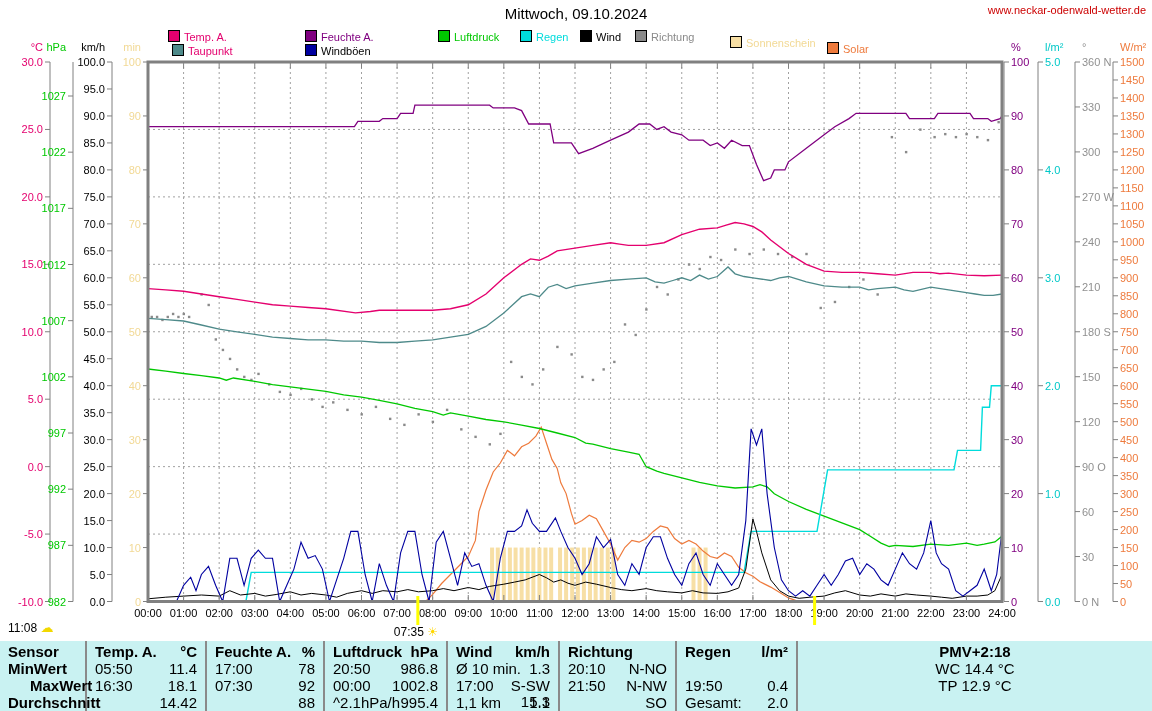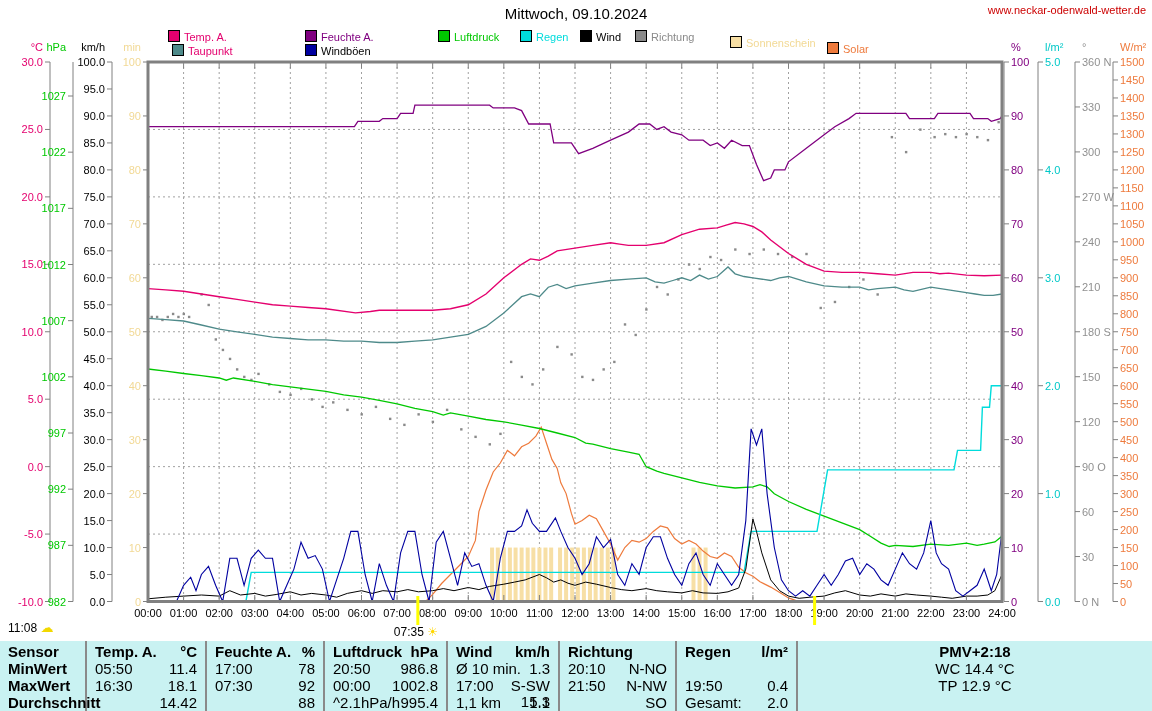--- a/index.html
+++ b/index.html
@@ -520,21 +520,21 @@
 </div>
 <div class="sunlbl" id="sunsetlbl" style="left: 790.583px; margin-top: 36px;">
   <span>18:44</span>
   <span class="sq-icon"></span>
 </div>
 
 <div id="sumtable">
     <div class="tgroup" style="width: 87px;">
       <div class="rowlab" style="height: 17px; line-height: 16px;">Sensor</div>
       <div class="rowlab" style="height: 17px; line-height: 16px;">MinWert</div>
-      <div class="rowlab" style="height: 17px; line-height: 16px;">MaxWert</div>
+      <div class="rowlab" style="height: 17px; line-height: 16px; margin-left: 22px;">MaxWert</div>
       <div class="rowlab" style="height: 17px; line-height: 16px;">Durchschnitt</div>
     </div>
     <div class="tgroup" style="width: 120px;">
       <div class="trow thdr">
         <span class="tl">Temp. A.</span>
         <span class="tr">°C</span>
       </div>
       <div class="trow">
         <span class="tl">05:50</span>
         <span class="tr">11.4</span>

